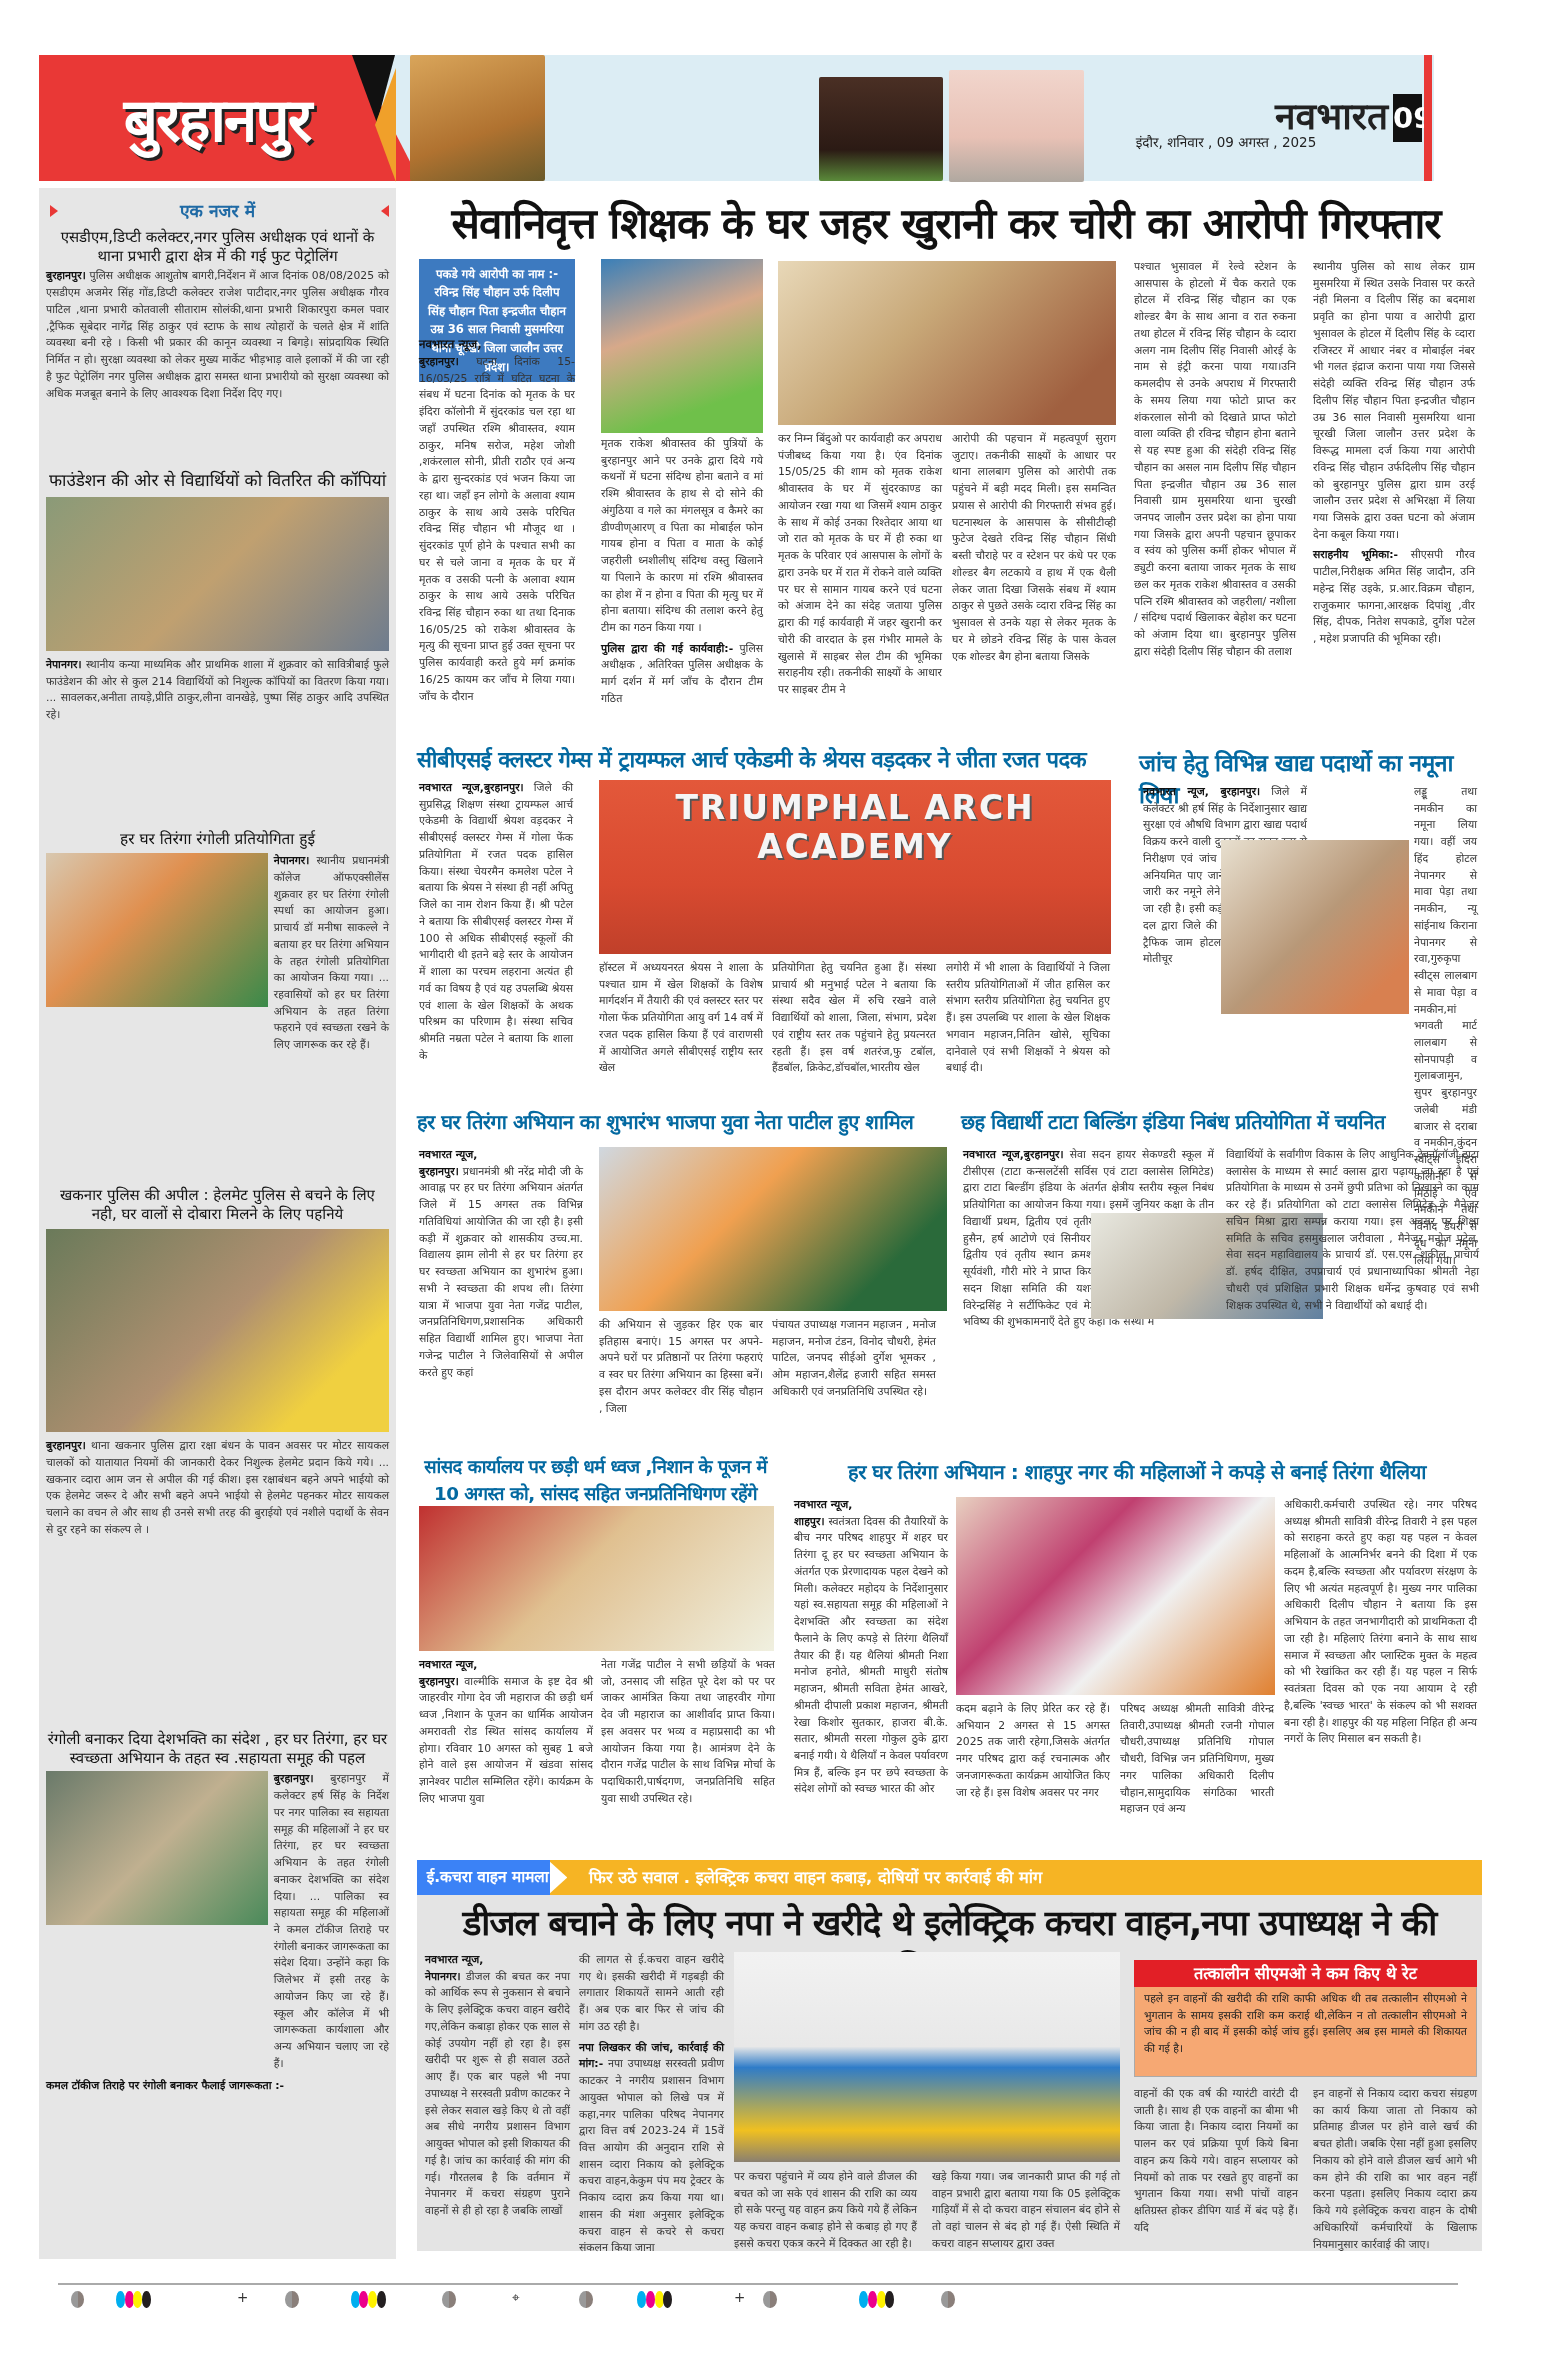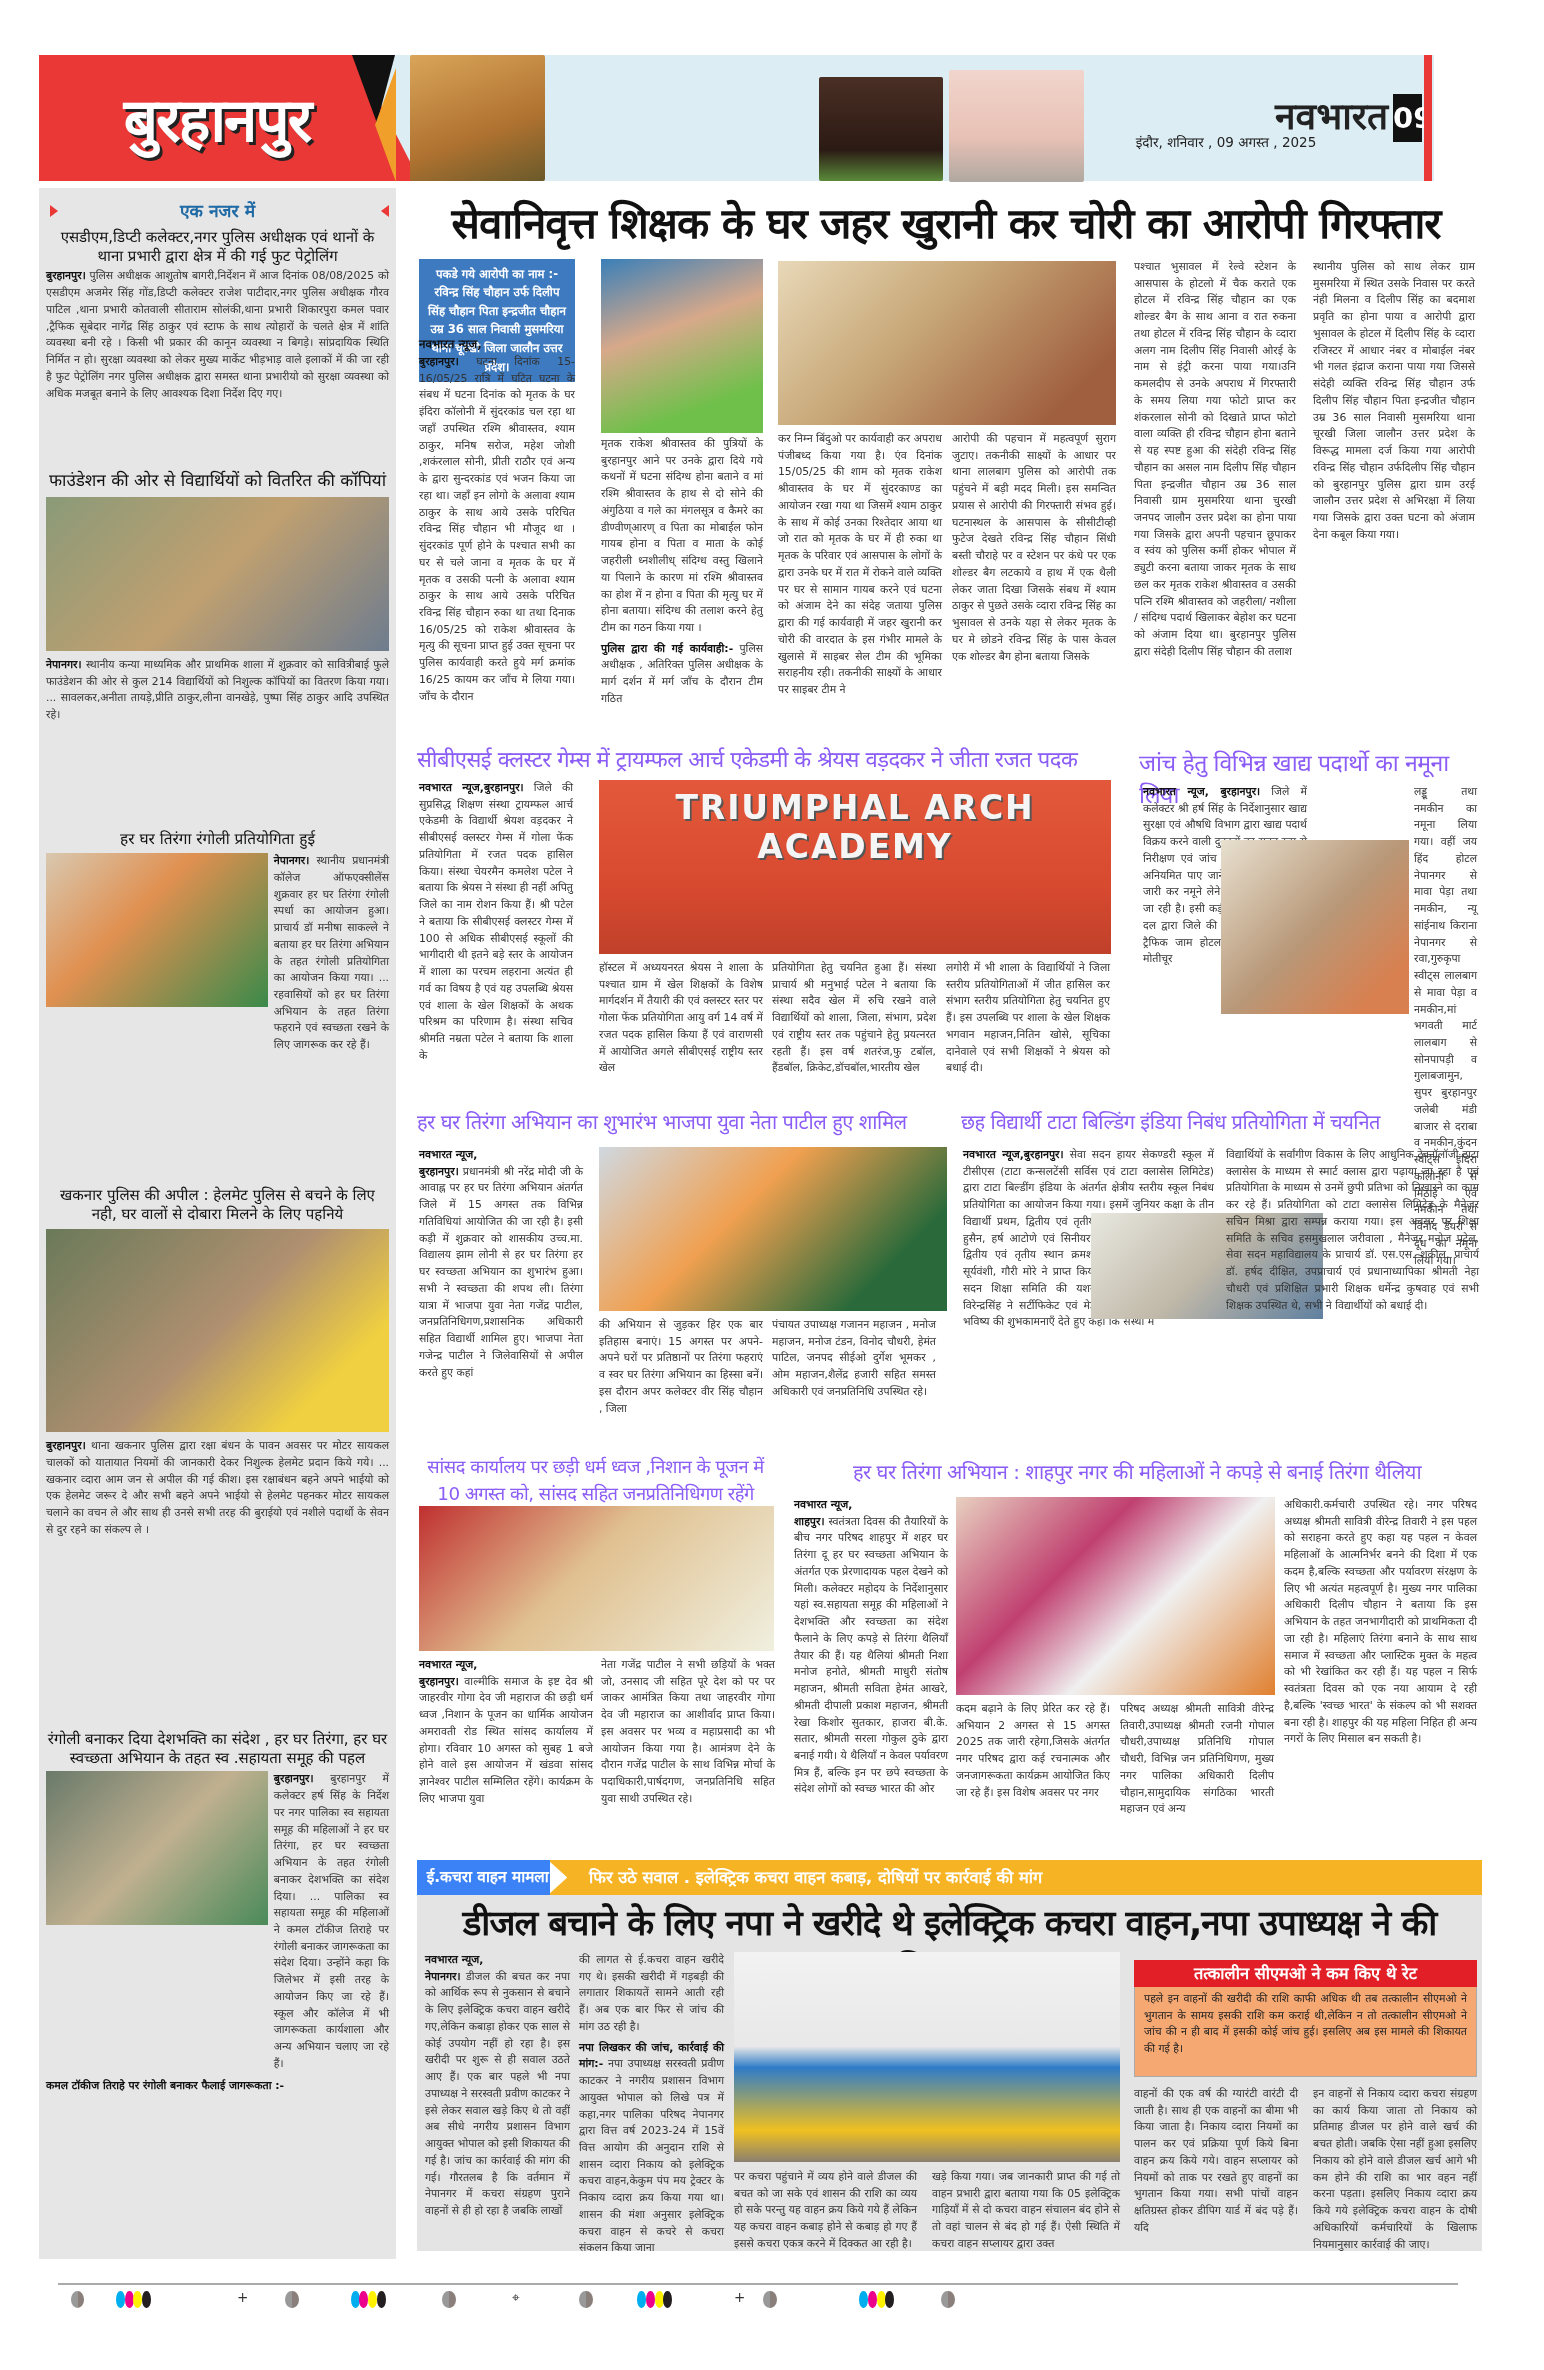--- a/index.html
+++ b/index.html
@@ -21,21 +21,21 @@
 
 .sidebar{left:39px;top:188px;width:357px;height:2071px;background:#e6e6e6}
 .sb-tag{left:39px;top:198px;width:357px;text-align:center;font-size:17.4px;font-weight:bold;color:#1f6aa5}
 .tri-l{left:50px;top:205px;width:0;height:0;border-top:6.8px solid transparent;border-bottom:6.8px solid transparent;border-left:8.7px solid #e93836}
 .tri-r{left:381px;top:205px;width:0;height:0;border-top:6.8px solid transparent;border-bottom:6.8px solid transparent;border-right:8.7px solid #e93836}
 .hd{font-weight:normal;color:#111;text-align:center;line-height:1.25}
 .body-t{font-size:10.8px;line-height:1.55;color:#333;text-align:justify}
 .body-t b{color:#111}
 .photo{background:#999}
 .lead{font-size:42px;font-weight:bold;color:#111;letter-spacing:-1px;text-align:center}
-.sec-hd{font-size:23px;font-weight:normal;color:#8b5cf6;letter-spacing:-0.5px}
+.sec-hd{font-size:23px;font-weight:bold;color:#0369a1;letter-spacing:-0.5px}
 .bluebox{background:#3d7ac0;color:#fff;font-size:11.6px;font-weight:bold;text-align:center;line-height:1.6;padding:5.8px 7.7px}
 .ebanner-red{left:417px;top:1860px;width:133px;height:35px;background:#3b82f6;color:#fff;font-size:15.4px;font-weight:bold;line-height:35px;padding-left:9.7px}
 .ebanner-yel{left:550px;top:1860px;width:932px;height:35px;background:#f6b424;color:#fff;font-size:16.4px;font-weight:bold;line-height:35px;padding-left:39px;clip-path:polygon(0 0,100% 0,100% 100%,0 100%)}
 .ebanner-arrow{left:548px;top:1860px;width:19.3px;height:35px;background:#fff;clip-path:polygon(0 0,100% 50%,0 100%)}
 .ebox{left:417px;top:1894px;width:1065px;height:357px;background:#e4e4e4}
 .cmo-box{left:1134px;top:1974px;width:343px;height:103px;background:#f6a873;border:1px solid #aaa}
 .cmo-hd{left:1134px;top:1960px;width:343px;height:27px;background:#e21f26;color:#fff;font-size:16.4px;font-weight:bold;text-align:center;line-height:27px}
 .footer-line{left:58px;top:2283px;width:1400px;height:1.9px;background:#aaa}
 .dot{width:13.5px;height:17.4px;border-radius:50%}
 .reg{font-size:13.5px;color:#333}
@@ -114,20 +114,21 @@
   <p class="body-t">कर निम्न बिंदुओ पर कार्यवाही कर अपराध पंजीबध्द किया गया है। एंव दिनांक 15/05/25 की शाम को मृतक राकेश श्रीवास्तव के घर में सुंदरकाण्ड का आयोजन रखा गया था जिसमें श्याम ठाकुर के साथ में कोई उनका रिश्तेदार आया था जो रात को मृतक के घर में ही रुका था मृतक के परिवार एवं आसपास के लोगों के द्वारा उनके घर में रात में रोकने वाले व्यक्ति पर घर से सामान गायब करने एवं घटना को अंजाम देने का संदेह जताया पुलिस द्वारा की गई कार्यवाही में जहर खुरानी कर चोरी की वारदात के इस गंभीर मामले के खुलासे में साइबर सेल टीम की भूमिका सराहनीय रही। तकनीकी साक्ष्यों के आधार पर साइबर टीम ने</p>
 </div>
 <div class="abs" style="left:952px;top:431px;width:164px">
   <p class="body-t">आरोपी की पहचान में महत्वपूर्ण सुराग जुटाए। तकनीकी साक्ष्यों के आधार पर थाना लालबाग पुलिस को आरोपी तक पहुंचने में बड़ी मदद मिली। इस समन्वित प्रयास से आरोपी की गिरफ्तारी संभव हुई। घटनास्थल के आसपास के सीसीटीव्ही फुटेज देखते रविन्द्र सिंह चौहान सिंधी बस्ती चौराहे पर व स्टेशन पर कंधे पर एक शोल्डर बैग लटकाये व हाथ में एक थैली लेकर जाता दिखा जिसके संबध में श्याम ठाकुर से पुछते उसके व्दारा रविन्द्र सिंह का भुसावल से उनके यहा से लेकर मृतक के घर मे छोडने रविन्द्र सिंह के पास केवल एक शोल्डर बैग होना बताया जिसके</p>
 </div>
 <div class="abs" style="left:1134px;top:259px;width:162px">
   <p class="body-t">पश्चात भुसावल में रेल्वे स्टेशन के आसपास के होटलो में चैक कराते एक होटल में रविन्द्र सिंह चौहान का एक शोल्डर बैग के साथ आना व रात रुकना तथा होटल में रविन्द्र सिंह चौहान के व्दारा अलग नाम दिलीप सिंह निवासी ओरई के नाम से इंट्री करना पाया गया।उनि कमलदीप से उनके अपराध में गिरफ्तारी के समय लिया गया फोटो प्राप्त कर शंकरलाल सोनी को दिखाते प्राप्त फोटो वाला व्यक्ति ही रविन्द्र चौहान होना बताने से यह स्पष्ट हुआ की संदेही रविन्द्र सिंह चौहान का असल नाम दिलीप सिंह चौहान पिता इन्द्रजीत चौहान उम्र 36 साल निवासी ग्राम मुसमरिया थाना चुरखी जनपद जालौन उत्तर प्रदेश का होना पाया गया जिसके द्वारा अपनी पहचान छूपाकर व स्वंय को पुलिस कर्मी होकर भोपाल में ड्युटी करना बताया जाकर मृतक के साथ छल कर मृतक राकेश श्रीवास्तव व उसकी पत्नि रश्मि श्रीवास्तव को जहरीला/ नशीला / संदिग्ध पदार्थ खिलाकर बेहोश कर घटना को अंजाम दिया था। बुरहानपुर पुलिस द्वारा संदेही दिलीप सिंह चौहान की तलाश</p>
 </div>
 <div class="abs" style="left:1313px;top:259px;width:162px">
   <p class="body-t">स्थानीय पुलिस को साथ लेकर ग्राम मुसमरिया में स्थित उसके निवास पर करते नंही मिलना व दिलीप सिंह का बदमाश प्रवृति का होना पाया व आरोपी द्वारा भुसावल के होटल में दिलीप सिंह के व्दारा रजिस्टर में आधार नंबर व मोबाईल नंबर भी गलत इंद्राज कराना पाया गया जिससे संदेही व्यक्ति रविन्द्र सिंह चौहान उर्फ दिलीप सिंह चौहान पिता इन्द्रजीत चौहान उम्र 36 साल निवासी मुसमरिया थाना चूरखी जिला जालौन उत्तर प्रदेश के विरूद्ध मामला दर्ज किया गया आरोपी रविन्द्र सिंह चौहान उर्फदिलीप सिंह चौहान को बुरहानपुर पुलिस द्वारा ग्राम उरई जालौन उत्तर प्रदेश से अभिरक्षा में लिया गया जिसके द्वारा उक्त घटना को अंजाम देना कबूल किया गया।</p>
+  <p class="body-t" style="margin-top:3.9px"><b>सराहनीय भूमिका:-</b> <span>सीएसपी गौरव पाटील,निरीक्षक अमित सिंह जादौन, उनि महेन्द्र सिंह उइके, प्र.आर.विक्रम चौहान, राजुकमार फागना,आरक्षक दिपांशु ,वीर सिंह, दीपक, नितेश सपकाडे, दुर्गेश पटेल , महेश प्रजापति की भूमिका रही।</span></p>
 </div>
 
 <div class="abs sec-hd" style="left:417px;top:743px;width:695px;font-size:22px">सीबीएसई क्लस्टर गेम्स में ट्रायम्फल आर्च एकेडमी के श्रेयस वड़दकर ने जीता रजत पदक</div>
 <div class="abs" style="left:419px;top:780px;width:154px">
   <p class="body-t"><b>नवभारत न्यूज,बुरहानपुर।</b> <span>जिले की सुप्रसिद्ध शिक्षण संस्था ट्रायम्फल आर्च एकेडमी के विद्यार्थी श्रेयश वड़दकर ने सीबीएसई क्लस्टर गेम्स में गोला फेंक प्रतियोगिता में रजत पदक हासिल किया। संस्था चेयरमैन कमलेश पटेल ने बताया कि श्रेयस ने संस्था ही नहीं अपितु जिले का नाम रोशन किया हैं। श्री पटेल ने बताया कि सीबीएसई क्लस्टर गेम्स में 100 से अधिक सीबीएसई स्कूलों की भागीदारी थी इतने बड़े स्तर के आयोजन में शाला का परचम लहराना अत्यंत ही गर्व का विषय है एवं यह उपलब्धि श्रेयस एवं शाला के खेल शिक्षकों के अथक परिश्रम का परिणाम है। संस्था सचिव श्रीमति नम्रता पटेल ने बताया कि शाला के</span></p>
 </div>
 <div class="abs photo" style="left:599px;top:780px;width:512px;height:174px;background:linear-gradient(#e3583a,#d84a30 60%,#c0402a)">
   <div style="color:#f5f5f5;font-weight:bold;font-size:33px;text-align:center;margin-top:7.7px;letter-spacing:1.9px;text-shadow:1.9px 1.9px 0 #555">TRIUMPHAL ARCH ACADEMY</div>
 </div>
 <div class="abs" style="left:599px;top:960px;width:164px">

